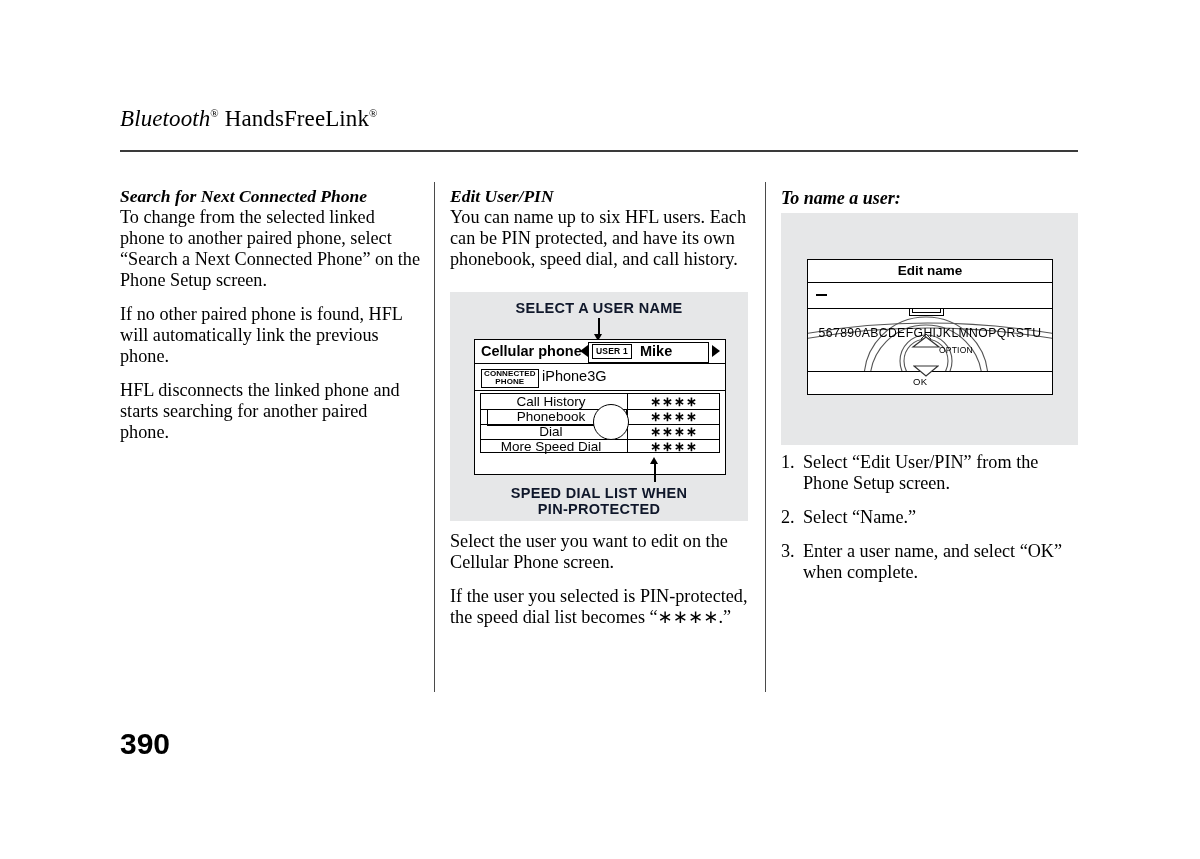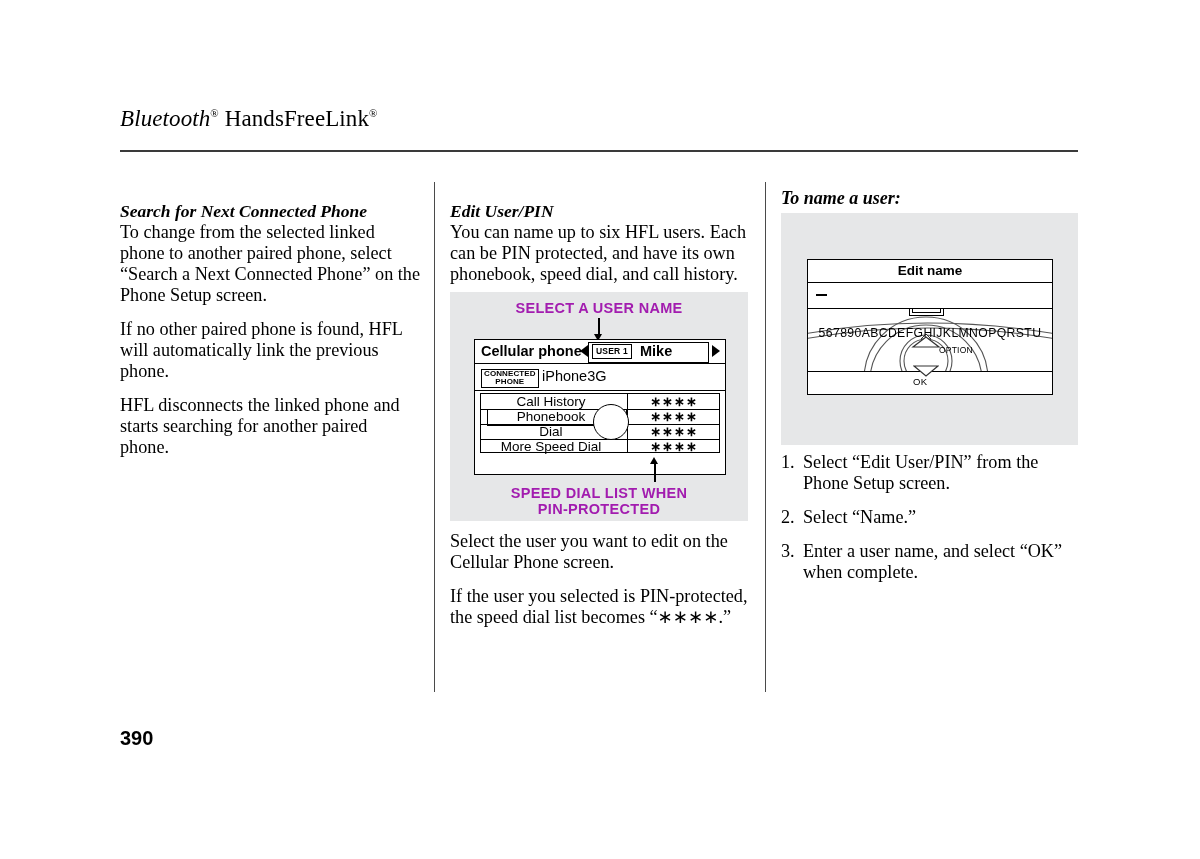--- a/index.html
+++ b/index.html
@@ -24,38 +24,38 @@
   .vrule{position:absolute;width:0;border-left:1.6px solid #4a4a4a;top:182px;height:510px;}
   .vrule.v1{left:434px;}
   .vrule.v2{left:765px;}
 
   
   .col{position:absolute;top:186px;}
   .col1{left:120px;width:300px;}
   .col2{left:450px;width:300px;}
   .col3{left:781px;width:298px;}
 
-  .h-sub{font-weight:bold;font-style:italic;font-size:17.5px;line-height:1.1;margin:16px 0 1px 0;}
+  .h-sub{font-weight:bold;font-style:italic;font-size:17.5px;line-height:1.1;margin:1px 0 1px 0;}
   .h-sub2{font-style:italic;font-size:18px;line-height:1.15;margin:0 0 10px 0;font-weight:bold;}
   p.body{font-size:18.2px;line-height:1.155;margin:0 0 13px 0;text-indent:0;}
 
   ol.steps{margin:0;padding:0;list-style:none;}
   ol.steps li{font-size:18.2px;line-height:1.155;margin:0 0 13px 0;
     padding-left:22px;text-indent:-22px;}
   ol.steps li .num{display:inline-block;width:22px;text-indent:0;}
 
   
   .fig{position:absolute;background:#e6e7e8;}
   .fig-mid{left:450px;top:292px;width:298px;height:229px;}
   .fig-right{left:781px;top:213px;width:297px;height:232px;}
 
   .cap{
     position:absolute;font-family:"Liberation Sans", sans-serif;
     font-weight:bold;font-size:14.5px;letter-spacing:.3px;text-align:center;
-    line-height:1.12;color:#a21caf;
+    line-height:1.12;color:#0f172a;
   }
   .cap-top{left:0;top:8px;width:298px;}
   .cap-bot{left:0;top:193px;width:298px;}
 
   
   .arrow-dn{position:absolute;width:0;}
   .arrow-dn .shaft{position:absolute;left:0;top:0;border-left:2px solid #000;height:18px;}
   .arrow-dn .head{position:absolute;left:-4.5px;top:16px;width:0;height:0;
     border-left:4.5px solid transparent;border-right:4.5px solid transparent;border-top:7px solid #000;}
   .arrow-up{position:absolute;width:0;}
@@ -111,21 +111,21 @@
   .hbox{position:absolute;left:101px;top:-26px;width:33px;height:31px;border:1.8px solid #000;background:#fff;z-index:6;}
   .hbox .inner{position:absolute;left:2px;top:2px;right:2px;bottom:2px;border:1.2px solid #000;}
   .hbox .ch{position:absolute;left:0;right:0;top:3px;text-align:center;font-size:20px;font-weight:500;}
 
   .alpha{position:absolute;left:0;right:0;top:17px;text-align:center;
     font-size:12.2px;letter-spacing:.4px;z-index:5;white-space:nowrap;}
   .optlbl{position:absolute;left:131px;top:36px;font-size:8.5px;letter-spacing:.2px;z-index:7;}
   .oklbl{position:absolute;left:105px;top:4px;font-size:9.5px;letter-spacing:.3px;z-index:7;}
 
   .page-num{position:absolute;left:120px;top:727px;font-family:"Liberation Sans", sans-serif;
-    font-weight:bold;font-size:20px;}
+    font-weight:bold;font-size:30px;}
   svg{display:block;}
 </style>
 </head>
 <body>
 
 <div class="page">
 
   <div class="header">
     <div class="header-title"><span class="bt">Bluetooth</span><sup>®</sup> <span>HandsFreeLink</span><sup>®</sup></div>
   </div>

